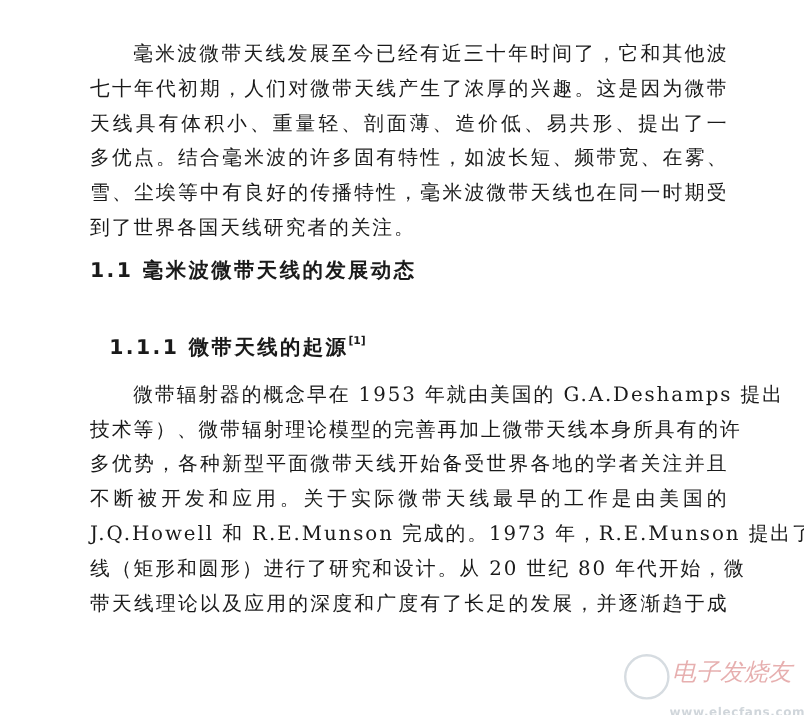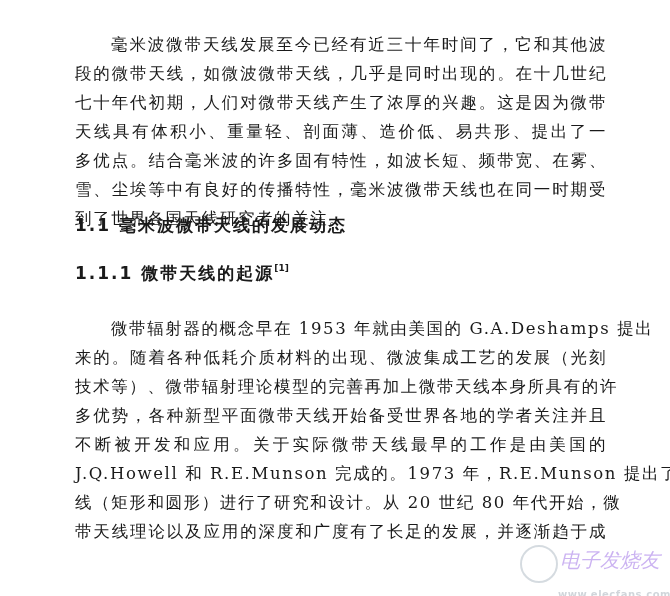--- a/index.html
+++ b/index.html
@@ -8,55 +8,53 @@
   .page { position: absolute; left: 75px; top: 30px; width: 532px; }
   .para { margin: 0; font-size: 16.5px; line-height: 29px; text-align: justify;
           text-indent: 36px; letter-spacing: 1.6px; }
   .para .ln { display: block; text-align-last: justify; white-space: nowrap; }
   .para .ln.last { text-align-last: left; }
   .para .ln.first { text-indent: 36px; }
   .para .ln:not(.first) { text-indent: 0; }
   .h1 { font-family: "DejaVu Sans", "Liberation Sans", sans-serif; font-size: 17px;
         letter-spacing: 2px; margin: 0; position: absolute; left: 0; top: 184px; }
   .h2 { font-family: "DejaVu Sans", "Liberation Sans", sans-serif; font-size: 17px;
-        letter-spacing: 2px; margin: 0; position: absolute; left: 0; top: 232px; }
+        letter-spacing: 2px; margin: 16px; position: absolute; left: 0; top: 232px; }
   .h2 sup { font-size: 9px; letter-spacing: 0; vertical-align: 8px; }
   #p1 { position: absolute; left: 0; top: 0; width: 532px; }
   #p2 { position: absolute; left: 0; top: 284px; width: 532px; }
   .watermark { position: absolute; left: 520px; top: 545px; width: 150px; height: 50px;
                opacity: 0.35; pointer-events: none; }
   .wm-logo { position: absolute; left: 0; top: 0; width: 34px; height: 34px;
              border: 2px solid #8a9aa8; border-radius: 50%; }
-  .wm-text { position: absolute; left: 40px; top: 2px; font-size: 20px; color: #6d28d9;
+  .wm-text { position: absolute; left: 40px; top: 2px; font-size: 20px; color: #b91c1c;
              font-family: Liberation Serif, serif; font-style: italic; }
   .wm-url { position: absolute; left: 38px; top: 44px; font-size: 10px; color: #7a8a98;
             font-family: "DejaVu Sans", sans-serif; letter-spacing: 0.5px; font-weight: bold; }
 </style>
 </head>
 <body>
 
 <div class="page">
 
   <div id="p1" class="para">
     <span class="ln first">毫米波微带天线发展至今已经有近三十年时间了，它和其他波</span>
-    <span class="ln">段的微带天线，如微波微带天线，几乎是同时出现的。在十几世纪</span>
     <span class="ln">七十年代初期，人们对微带天线产生了浓厚的兴趣。这是因为微带</span>
     <span class="ln">天线具有体积小、重量轻、剖面薄、造价低、易共形、提出了一</span>
     <span class="ln">多优点。结合毫米波的许多固有特性，如波长短、频带宽、在雾、</span>
     <span class="ln">雪、尘埃等中有良好的传播特性，毫米波微带天线也在同一时期受</span>
     <span class="ln last">到了世界各国天线研究者的关注。</span>
   </div>
 
   <h2 class="h1">1.1 毫米波微带天线的发展动态</h2>
 
   <h3 class="h2"><span>1.1.1 微带天线的起源</span><sup>[1]</sup></h3>
 
   <div id="p2" class="para">
     <span class="ln first">微带辐射器的概念早在 1953 年就由美国的 G.A.Deshamps 提出</span>
-    <span class="ln">来的。随着各种低耗介质材料的出现、微波集成工艺的发展（光刻</span>
     <span class="ln">技术等）、微带辐射理论模型的完善再加上微带天线本身所具有的许</span>
     <span class="ln">多优势，各种新型平面微带天线开始备受世界各地的学者关注并且</span>
     <span class="ln">不断被开发和应用。关于实际微带天线最早的工作是由美国的</span>
     <span class="ln">J.Q.Howell 和 R.E.Munson 完成的。1973 年，R.E.Munson 提出了一</span>
     <span class="ln">线（矩形和圆形）进行了研究和设计。从 20 世纪 80 年代开始，微</span>
     <span class="ln">带天线理论以及应用的深度和广度有了长足的发展，并逐渐趋于成</span>
 
   </div>
 </div>
 

